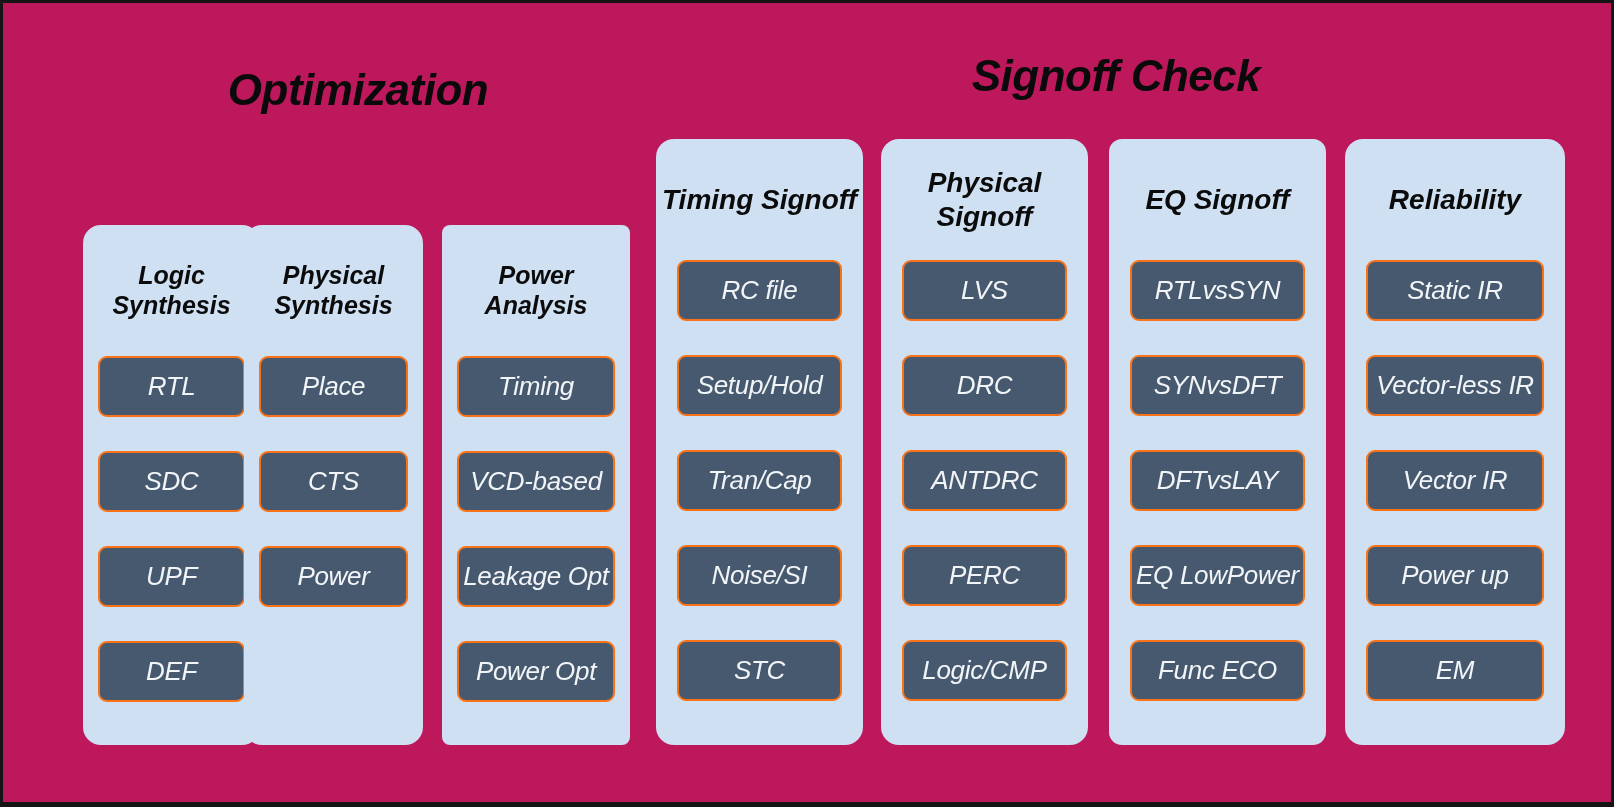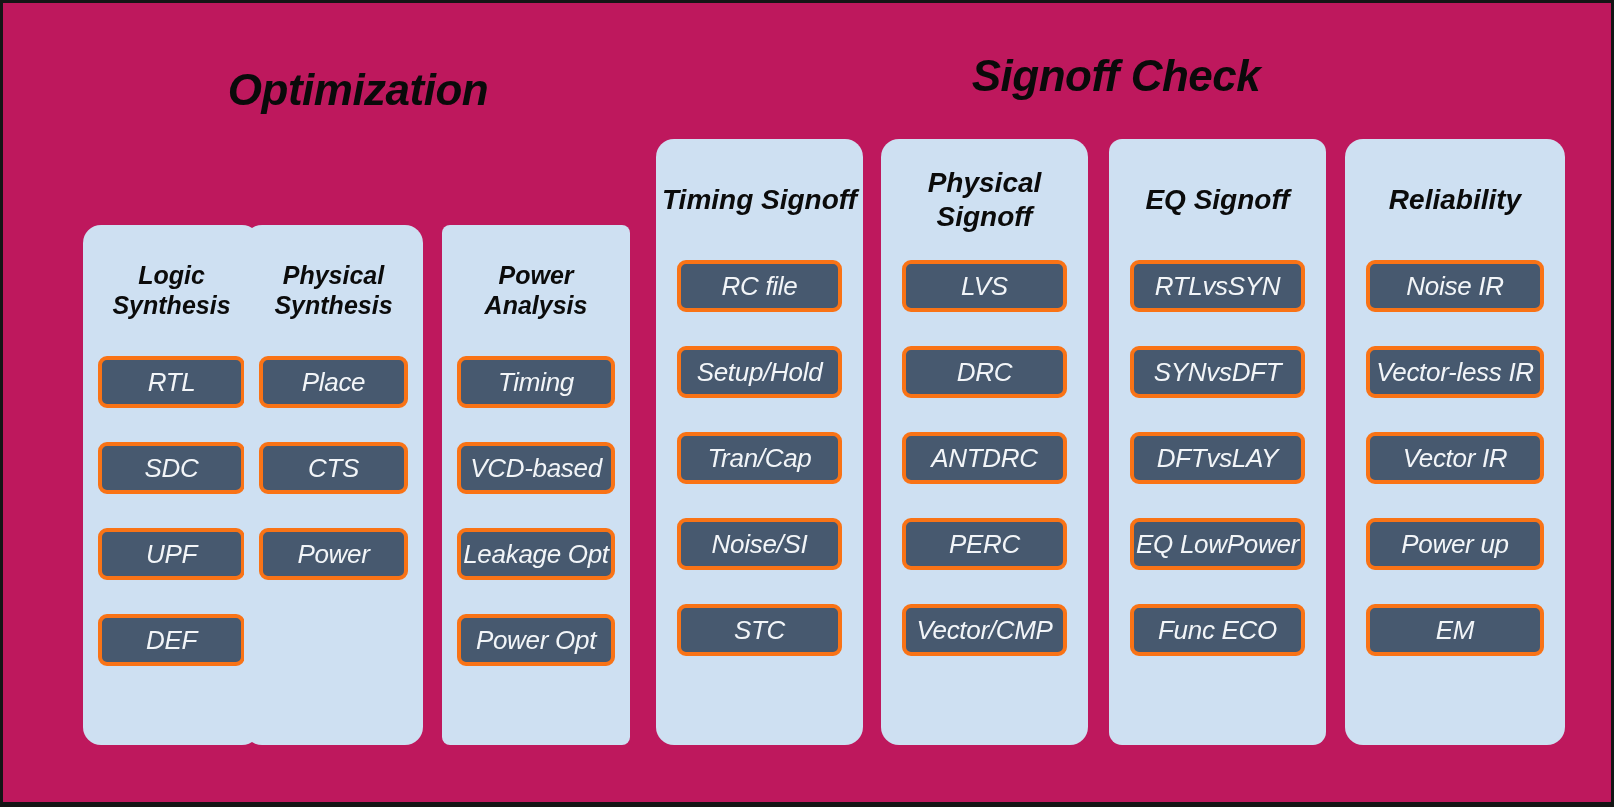--- a/index.html
+++ b/index.html
@@ -54,25 +54,25 @@
     white-space: pre-line;
     line-height: 1.18;
   }
   .opt .panel-header     { height: 131px; font-size: 25px; }
   .signoff .panel-header { height: 121px; font-size: 28px; }
 
   .nodes { padding: 0 15px; }
   .signoff .nodes { padding: 0 21px; }
 
   .node {
-    height: 52px;
+    height: 61px;
     box-sizing: border-box;
     margin-bottom: 34px;
     background: #47596F;
-    border: 4px solid #f97316;
+    border: 2px solid #f97316;
     border-radius: 9px;
     color: #F2F5F8;
     font-size: 26px;
     letter-spacing: -0.3px;
     display: flex;
     align-items: center;
     justify-content: center;
     text-align: center;
     white-space: nowrap;
     overflow: hidden;
@@ -130,39 +130,39 @@
   </div>
 
   <div class="panel signoff col5">
     <div class="panel-header">Physical
 Signoff</div>
     <div class="nodes">
       <div class="node">LVS</div>
       <div class="node">DRC</div>
       <div class="node">ANTDRC</div>
       <div class="node">PERC</div>
-      <div class="node">Vector/CMP</div>
+      <div class="node">Logic/CMP</div>
     </div>
   </div>
 
   <div class="panel signoff col6">
     <div class="panel-header">EQ Signoff</div>
     <div class="nodes">
       <div class="node">RTLvsSYN</div>
       <div class="node">SYNvsDFT</div>
       <div class="node">DFTvsLAY</div>
       <div class="node">EQ LowPower</div>
       <div class="node">Func ECO</div>
     </div>
   </div>
 
   <div class="panel signoff col7">
     <div class="panel-header">Reliability</div>
     <div class="nodes">
-      <div class="node">Noise IR</div>
+      <div class="node">Static IR</div>
       <div class="node">Vector-less IR</div>
       <div class="node">Vector IR</div>
       <div class="node">Power up</div>
       <div class="node">EM</div>
     </div>
   </div>
 
 </div>
 
 </body></html>

